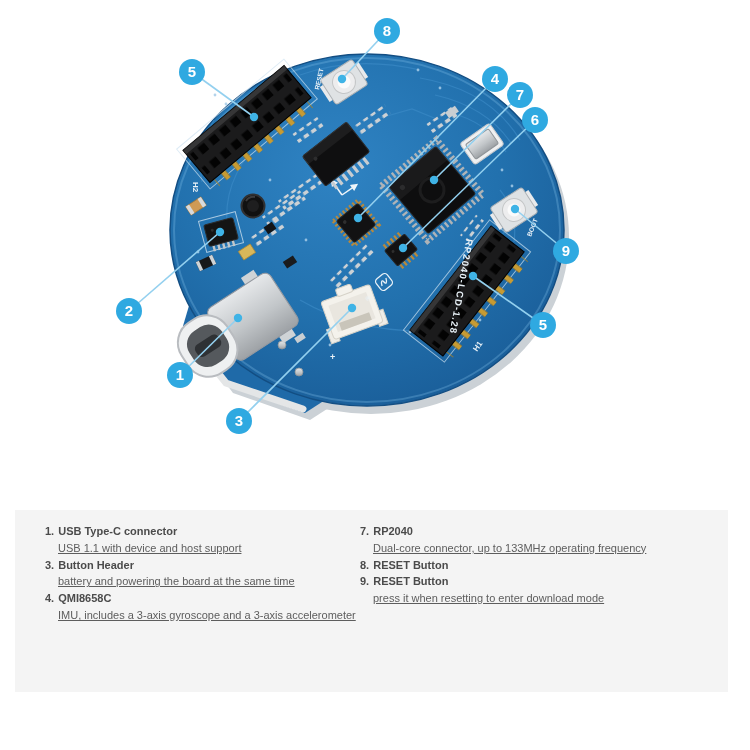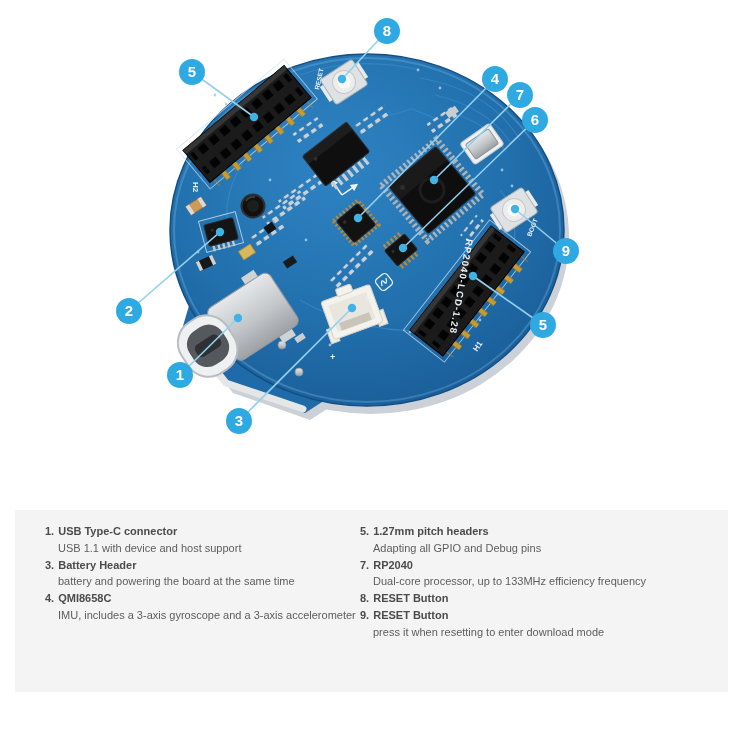--- a/index.html
+++ b/index.html
@@ -6,21 +6,21 @@
   body{width:750px;height:750px;font-family:"Liberation Sans",sans-serif;}
   .stage{position:relative;width:750px;height:750px;background:#fff;overflow:hidden;}
   .board-svg{position:absolute;left:0;top:0;}
   
   .legend{position:absolute;left:15px;top:510px;width:713px;height:182px;background:#f4f4f4;}
   .lg-col{position:absolute;top:13px;font-size:11px;line-height:16.8px;color:#5d5d5d;}
   .lg-col.left{left:30px;width:314px;}
   .lg-col.right{left:345px;width:360px;}
   .lg-title{color:#4b4b4b;font-weight:bold;white-space:nowrap;}
   .lg-num{display:inline-block;margin-right:4px;}
-  .lg-desc{padding-left:13px;white-space:nowrap;color:#5d5d5d;font-weight:normal;}
+  .lg-desc{padding-left:13px;white-space:nowrap;color:#5d5d5d;font-weight:normal;text-decoration:underline;}
   text{font-family:"Liberation Sans",sans-serif;}
   .callout-num{font-size:15px;font-weight:600;fill:#ffffff;}
   .silk{fill:#e9f2f8;font-weight:bold;}
 </style>
 </head>
 <body>
 
 <div class="stage">
 
 <svg class="board-svg" width="750" height="505" viewBox="0 0 750 505">
@@ -329,42 +329,38 @@
 <div class="legend">
   <div class="lg-col left">
 
     <div class="lg-item">
       <div class="lg-title"><span class="lg-num">1.</span><span>USB Type-C connector</span></div>
       <div class="lg-desc">USB 1.1 with device and host support</div>
     </div>
 
 
     <div class="lg-item">
-      <div class="lg-title"><span class="lg-num">3.</span><span>Battery Header</span></div>
+      <div class="lg-title"><span class="lg-num">3.</span><span>Button Header</span></div>
       <div class="lg-desc">battery and powering the board at the same time</div>
     </div>
 
     <div class="lg-item">
       <div class="lg-title"><span class="lg-num">4.</span><span>QMI8658C</span></div>
       <div class="lg-desc">IMU, includes a 3-axis gyroscope and a 3-axis accelerometer</div>
     </div>
 
   </div>
 
   <div class="lg-col right">
 
-    <div class="lg-item">
-      <div class="lg-title"><span class="lg-num">5.</span><span>1.27mm pitch headers</span></div>
-      <div class="lg-desc">Adapting all GPIO and Debug pins</div>
-    </div>
 
 
     <div class="lg-item">
       <div class="lg-title"><span class="lg-num">7.</span><span>RP2040</span></div>
-      <div class="lg-desc">Dual-core processor, up to 133MHz efficiency frequency</div>
+      <div class="lg-desc">Dual-core connector, up to 133MHz operating frequency</div>
     </div>
 
     <div class="lg-item">
       <div class="lg-title"><span class="lg-num">8.</span><span>RESET Button</span></div>
     </div>
 
     <div class="lg-item">
       <div class="lg-title"><span class="lg-num">9.</span><span>RESET Button</span></div>
       <div class="lg-desc">press it when resetting to enter download mode</div>
     </div>

